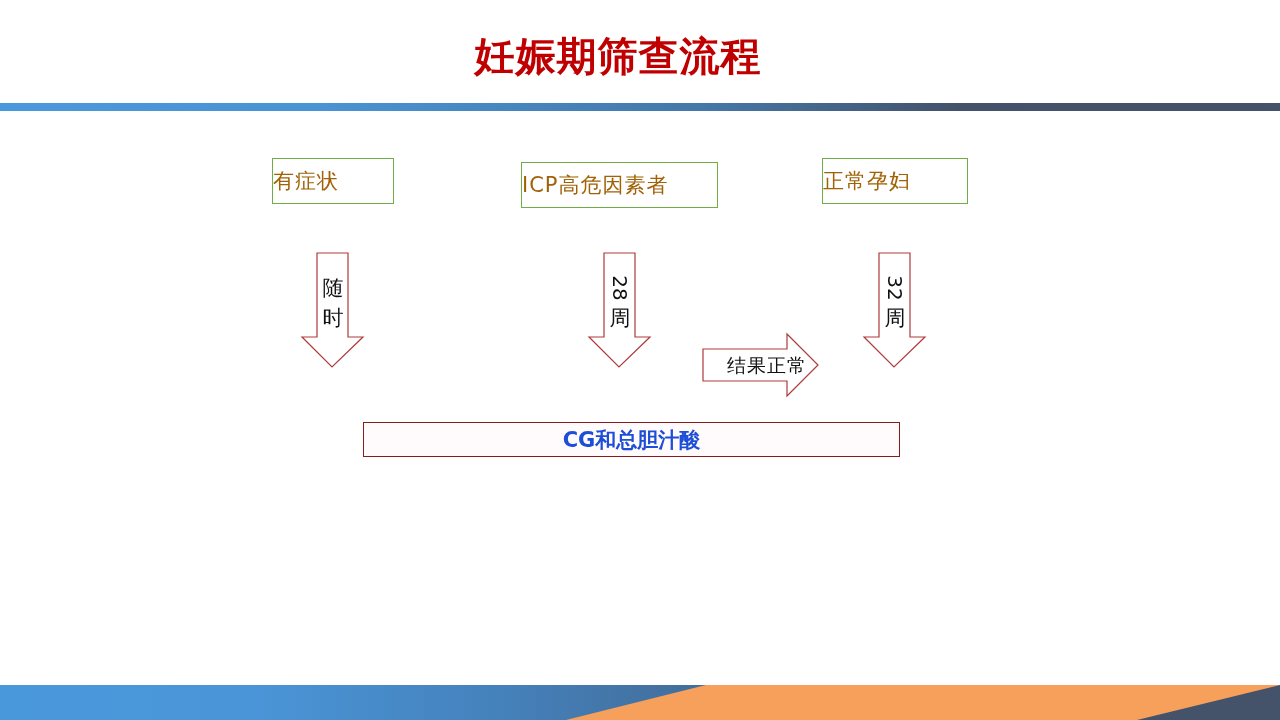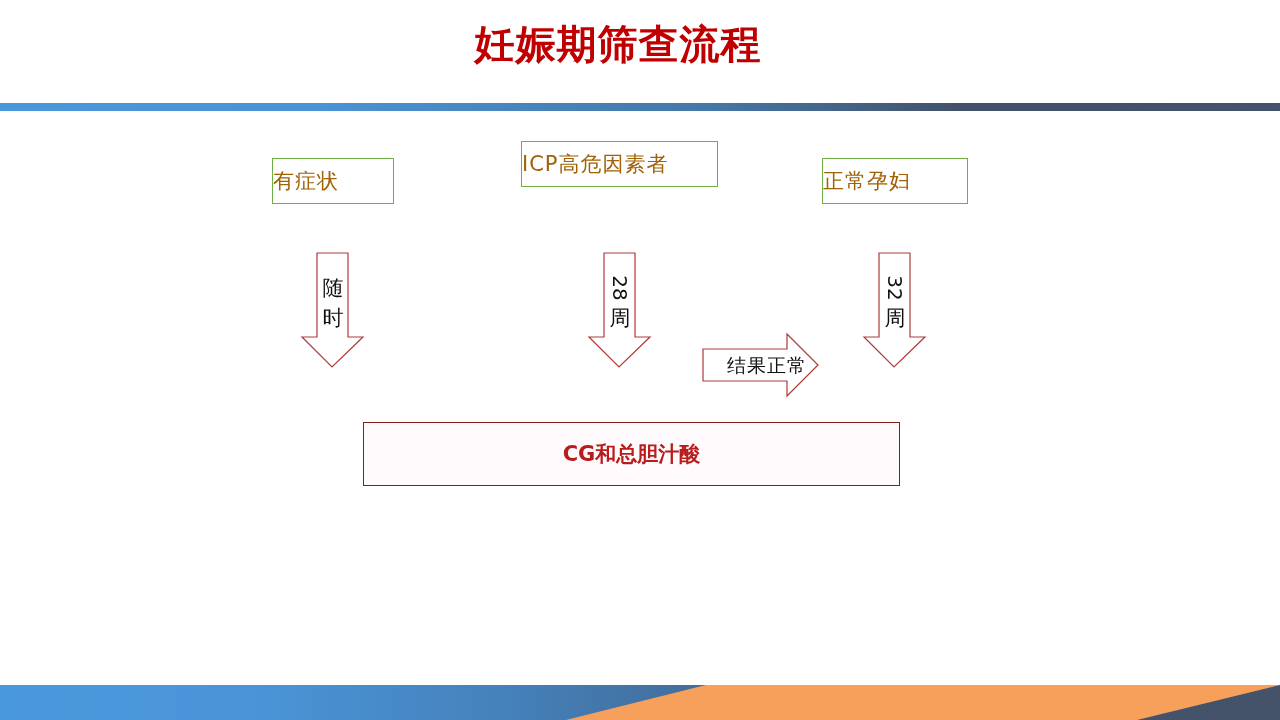--- a/index.html
+++ b/index.html
@@ -2,21 +2,21 @@
 <html><head>
   <meta charset="utf-8">
   <style>
     html, body { margin: 0; padding: 0; }
     body {
       width: 1280px; height: 720px; position: relative; overflow: hidden;
       background: #ffffff;
       font-family: "DejaVu Sans", "Liberation Sans", sans-serif;
     }
     .title {
-      position: absolute; left: 0; top: 16px; width: 1236px;
+      position: absolute; left: 0; top: 28px; width: 1236px;
       text-align: center; font-size: 40px; font-weight: bold;
       color: #c00000; letter-spacing: 1px; line-height: 56px;
     }
     .top-bar {
       position: absolute; left: 0; top: 103px; width: 1280px; height: 8px;
       background: linear-gradient(to right, #4a98dc 0%, #4a93d4 25%, #4478a8 55%, #43526a 75%, #445369 100%);
     }
     .box {
       position: absolute; box-sizing: border-box;
       border: 1px solid #70ad47; background: #ffffff;
@@ -29,39 +29,39 @@
       width: 32px; line-height: 30px;
     }
     .vtext .rot {
       display: inline-block; transform: rotate(90deg); font-size: 20px;
     }
     .rtext {
       position: absolute; font-size: 19px; color: #111; letter-spacing: 1px; margin-left: 15px;
     }
     .result-box {
       position: absolute; box-sizing: border-box;
-      left: 363px; top: 422px; width: 537px; height: 64px;
+      left: 363px; top: 422px; width: 537px; height: 35px;
       border: 1px solid #8b1a1a; background: #fffafb;
       display: flex; align-items: center; justify-content: center;
-      font-size: 21px; font-weight: bold; color: #b91c1c;
+      font-size: 21px; font-weight: bold; color: #1d4ed8;
     }
     .footer {
       position: absolute; left: 0; top: 685px; width: 1280px; height: 35px;
     }
   </style>
 </head>
 <body>
 
 <div class="title">妊娠期筛查流程</div>
 <div class="top-bar"></div>
 
 <div class="box" style="left:272px;top:158px;width:122px;height:46px;">
   <span>有症状</span>
 </div>
-<div class="box" style="left:521px;top:141px;width:197px;height:46px;">
+<div class="box" style="left:521px;top:162px;width:197px;height:46px;">
   <span>ICP高危因素者</span>
 </div>
 <div class="box" style="left:822px;top:158px;width:146px;height:46px;font-family:Liberation Mono, monospace;">
   <span>正常孕妇</span>
 </div>
 
 <svg class="arrow-svg" width="1280" height="720">
   <polygon points="317,253 348,253 348,337 363,337 332,367 302,337 317,337" fill="#ffffff" stroke="#b03a3a" stroke-width="1.2"></polygon>
   <polygon points="604,253 635,253 635,337 650,337 619,367 589,337 604,337" fill="#ffffff" stroke="#b03a3a" stroke-width="1.2"></polygon>
   <polygon points="879,253 910,253 910,337 925,337 894,367 864,337 879,337" fill="#ffffff" stroke="#b03a3a" stroke-width="1.2"></polygon>

